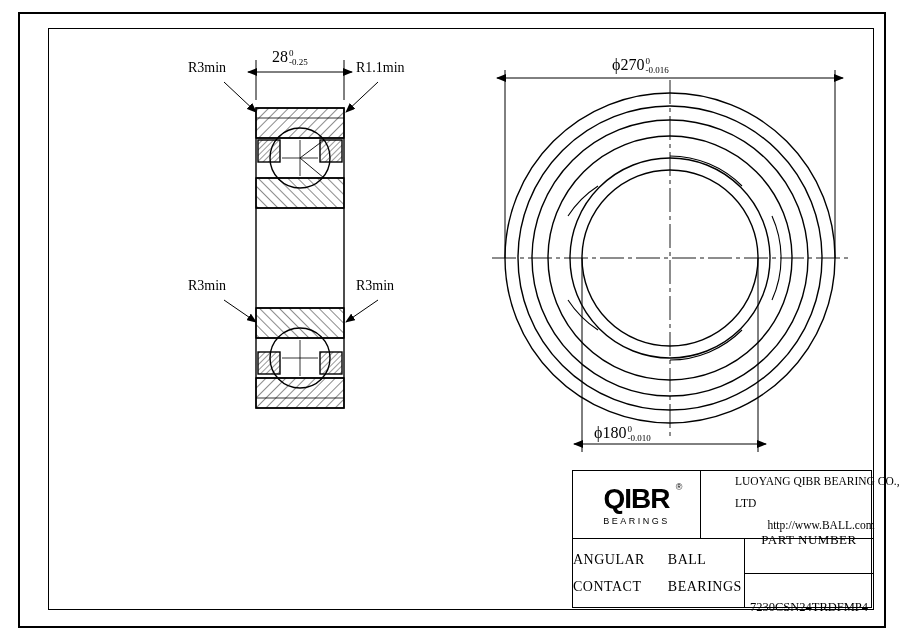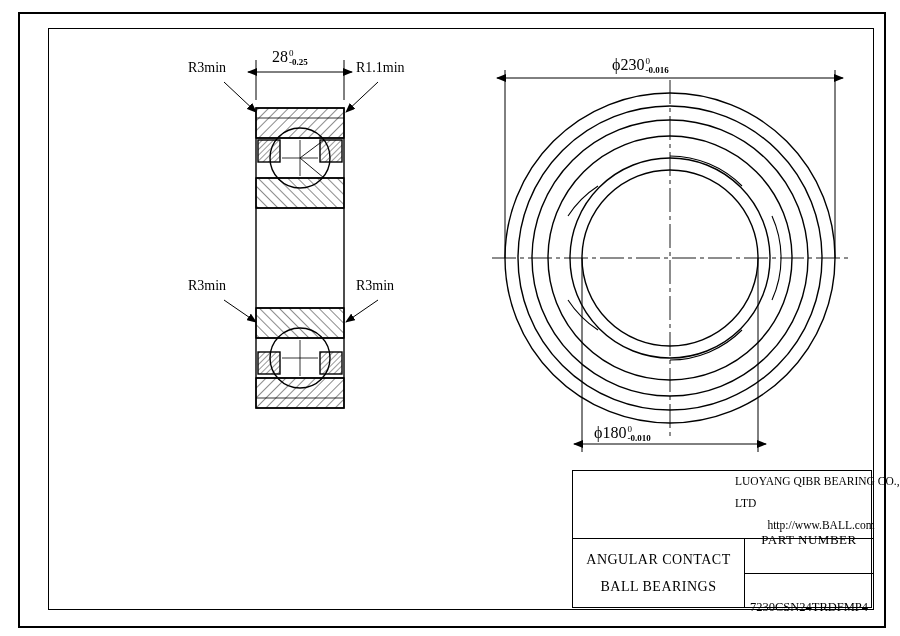--- a/index.html
+++ b/index.html
@@ -5,31 +5,31 @@
   html,body{margin:0;padding:0;background:#ffffff;}
   body{width:900px;height:636px;font-family:"Liberation Serif",serif;color:#000;}
   #sheet{position:relative;width:900px;height:636px;overflow:hidden;background:#fff;}
   .frame-outer{position:absolute;left:18px;top:12px;width:864px;height:612px;border:2px solid #000;}
   .frame-inner{position:absolute;left:48px;top:28px;width:824px;height:580px;border:1px solid #000;}
   svg{position:absolute;left:0;top:0;}
   .lbl{position:absolute;font-family:"Liberation Serif",serif;font-size:14px;white-space:nowrap;}
   .dim{position:absolute;font-size:16px;white-space:nowrap;}
   .tol{display:inline-block;vertical-align:middle;font-size:9px;line-height:1.05;text-align:left;margin-left:1px;}
   .tol .up{display:block;}
-  .tol .dn{display:block;font-weight:bold;}
+  .tol .dn{display:block;}
   
   .tb{position:absolute;left:572px;top:470px;width:300px;height:138px;border:1px solid #000;box-sizing:border-box;}
   .tb-top{position:absolute;left:0;top:0;width:300px;height:68px;box-sizing:border-box;border-bottom:1px solid #000;}
   .tb-logo{position:absolute;left:0;top:0;width:128px;height:68px;box-sizing:border-box;border-right:1px solid #000;display:flex;flex-direction:column;align-items:center;justify-content:center;}
   .qibr{font-family:"Liberation Sans",sans-serif;font-weight:bold;font-size:28px;letter-spacing:-1px;position:relative;line-height:1;}
   .qibr .reg{font-size:9px;position:absolute;top:-2px;right:-12px;font-weight:normal;}
   .bearings{font-family:"Liberation Sans",sans-serif;font-size:9px;letter-spacing:2.5px;margin-top:3px;}
   .tb-company{position:absolute;left:128px;top:0;width:172px;height:68px;display:flex;flex-direction:column;align-items:center;justify-content:flex-start;font-size:11.5px;line-height:1.9;margin-left:34px;}
   .tb-bottom{position:absolute;left:0;top:68px;width:300px;height:69px;}
-  .tb-left{position:absolute;left:0;top:0;width:172px;height:69px;box-sizing:border-box;border-right:1px solid #000;display:flex;flex-direction:column;align-items:center;justify-content:center;font-size:14px;line-height:1.9;letter-spacing:.5px;}
+  .tb-left{position:absolute;left:0;top:0;width:172px;height:69px;box-sizing:border-box;border-right:1px solid #000;display:flex;flex-direction:row;align-items:center;justify-content:center;font-size:14px;line-height:1.9;letter-spacing:.5px;}
   .tb-right{position:absolute;left:172px;top:0;width:128px;height:69px;display:flex;flex-direction:column;align-items:center;justify-content:center;font-size:13px;line-height:1;gap:45px;}
   .tb-right .pn-label{letter-spacing:.5px;margin-bottom:10px;}
   .tb-right .pn-sep{position:absolute;left:0;top:34px;width:128px;height:1px;background:#000;}
   .tb-right .pn-value{margin-top:0;font-size:12.5px;}
 </style>
 </head>
 <body>
 
 <div id="sheet">
 
@@ -146,29 +146,35 @@
   <div class="lbl" style="left:188px;top:60px;">R3min</div>
   <div class="lbl" style="left:356px;top:60px;">R1.1min</div>
   <div class="lbl" style="left:188px;top:278px;">R3min</div>
   <div class="lbl" style="left:356px;top:278px;">R3min</div>
 
   <div class="dim" style="left:272px;top:48px;">
     <span>28</span><span class="tol"><span class="up">0</span><span class="dn">-0.25</span></span>
   </div>
 
   <div class="dim" style="left:612px;top:56px;">
-    <span>ϕ</span><span>230</span><span class="tol"><span class="up">0</span><span class="dn">-0.016</span></span>
+    <span>ϕ</span><span>270</span><span class="tol"><span class="up">0</span><span class="dn">-0.016</span></span>
   </div>
 
   <div class="dim" style="left:594px;top:424px;">
     <span>ϕ</span><span>180</span><span class="tol"><span class="up">0</span><span class="dn">-0.010</span></span>
   </div>
 
   <div class="tb">
     <div class="tb-top">
+      <div class="tb-logo">
+        <div class="qibr">
+          <span>QIBR</span><span class="reg">®</span>
+        </div>
+        <div class="bearings">BEARINGS</div>
+      </div>
       <div class="tb-company">
         <div>LUOYANG QIBR BEARING CO., LTD</div>
         <div>http://www.BALL.com</div>
       </div>
     </div>
     <div class="tb-bottom">
       <div class="tb-left">
         <div>ANGULAR CONTACT</div>
         <div>BALL BEARINGS</div>
       </div>

